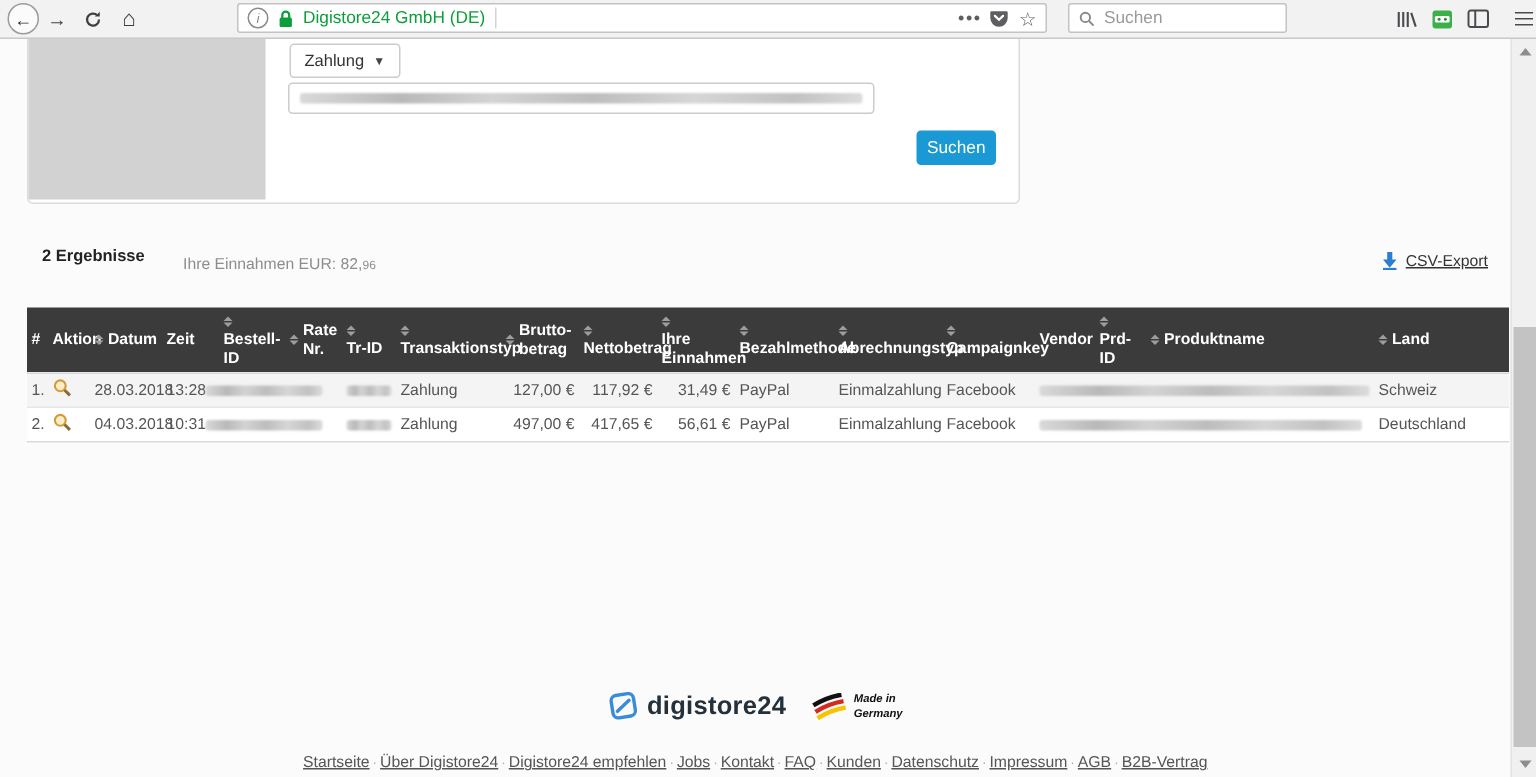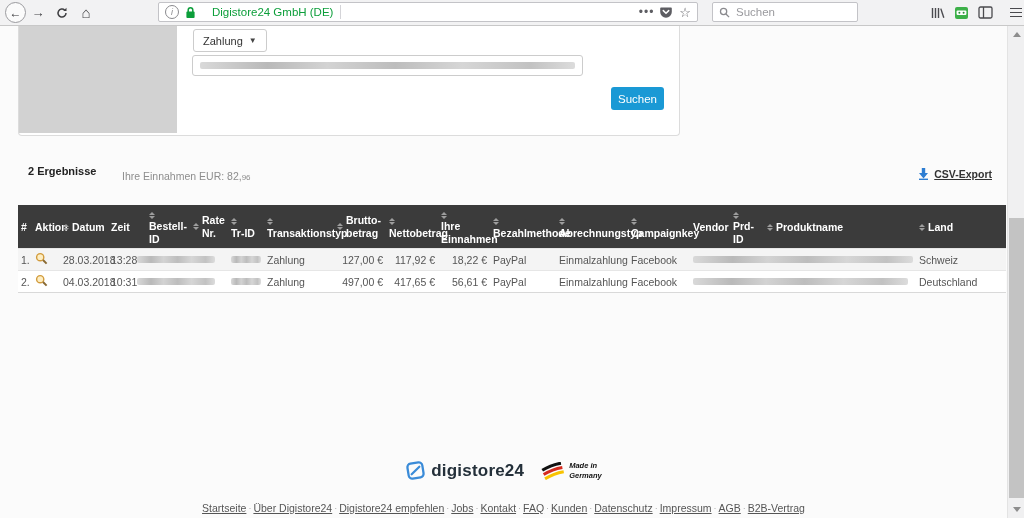--- a/index.html
+++ b/index.html
@@ -12,21 +12,21 @@
   .tb-btn{display:flex;align-items:center;justify-content:center;color:#3f3f42;
           font-size:13px;width:24px;height:24px;cursor:default}
   .back-circle{width:19px;height:19px;border-radius:50%;border:1px solid #9b9b9f;
                background:#fbfbfb;display:flex;align-items:center;justify-content:center;
                margin-left:5px;font-size:12px;color:#2f2f32}
   .urlbar{position:absolute;left:158px;top:2px;width:540px;height:20px;background:#fff;
           border:1px solid #c3c3c7;border-radius:2px;display:flex;align-items:center;
           font-size:11.5px;padding:0 6px;box-sizing:border-box}
   .info-i{width:12px;height:12px;border:1px solid #8a8a8e;border-radius:50%;color:#8a8a8e;
           font-size:9px;line-height:12px;text-align:center;font-style:italic;flex:0 0 auto}
-  .ev-name{color:#0c9e3a;margin-left:16px;white-space:nowrap}
+  .ev-name{color:#0c9e3a;margin-left:6px;white-space:nowrap}
   .url-sep{width:1px;height:14px;background:#d4d4d8;margin:0 7px;flex:0 0 auto}
   .url-text{color:#8b8b8f;white-space:nowrap;overflow:hidden}
   .url-text b{color:#2a2a2e;font-weight:bold}
   .urlbar .spacer{flex:1}
   .dots{color:#5d5d62;font-size:12px;letter-spacing:1px;margin:0 5px}
   .star{color:#5d5d62;font-size:13px;margin-left:6px}
   .searchbox{position:absolute;left:712px;top:2px;width:146px;height:20px;background:#fff;
              border:1px solid #c3c3c7;border-radius:2px;display:flex;align-items:center;
              padding:0 6px;box-sizing:border-box;font-size:11.5px;color:#9a9a9e;gap:6px}
   .tb-right{position:absolute;left:930px;top:0;height:25px;display:flex;align-items:center;gap:9px}
@@ -62,21 +62,21 @@
   .input-box .redact{width:100%}
   .btn-suchen{position:absolute;left:592px;top:61px;width:53px;height:23px;background:#1a99d5;
               color:#fff;font-size:11.5px;border:none;border-radius:3px;cursor:pointer;
               font-family:"Liberation Sans",sans-serif}
 
   
   .results-title{position:absolute;left:28px;top:139px;font-size:11px;font-weight:bold;color:#222}
   .results-sub{position:absolute;left:122px;top:144px;font-size:10.5px;color:#8d8d8d}
   .results-sub .cents{font-size:8px}
   .csv{position:absolute;top:141px;right:15px;display:flex;align-items:center;gap:5px;
-       font-size:10.5px;font-weight:bold;color:#333;text-decoration:underline;cursor:pointer}
+       font-size:10.5px;font-weight:normal;color:#333;text-decoration:underline;cursor:pointer}
 
   
   table.rtable{position:absolute;left:18px;top:179px;width:988px;border-collapse:collapse;
                table-layout:fixed;font-size:10.5px;color:#555;background:#fff}
   .rtable thead th{background:#3b3b3b;color:#fff;font-weight:bold;text-align:left;
                    padding:3px 3px;vertical-align:middle;height:24px;font-size:10.5px}
   .rtable th .lbl{white-space:pre-line;line-height:1.2;display:inline-block;vertical-align:middle}
   .sort{display:inline-flex;flex-direction:column;gap:1px;margin-right:3px;vertical-align:middle}
   .sort i{display:block;width:0;height:0;border-left:3px solid transparent;border-right:3px solid transparent}
   .sort .up{border-bottom:3.5px solid #9d9d9d}
@@ -297,21 +297,21 @@
         <td>
             <span class="redact" style="width:78px;margin-left:-12px"></span>
           </td>
         <td></td>
         <td>
             <span class="redact" style="width:30px"></span>
           </td>
         <td>Zahlung</td>
         <td class="num-r">127,00 €</td>
         <td class="num-r">117,92 €</td>
-        <td class="num-r">18,22 €</td>
+        <td class="num-r">31,49 €</td>
         <td>PayPal</td>
         <td>Einmalzahlung</td>
         <td>Facebook</td>
         <td colspan="3">
             <span class="redact" style="width:220px"></span>
           </td>
         <td>Schweiz</td>
       </tr>
       <tr class="even">
         <td>2.</td>

